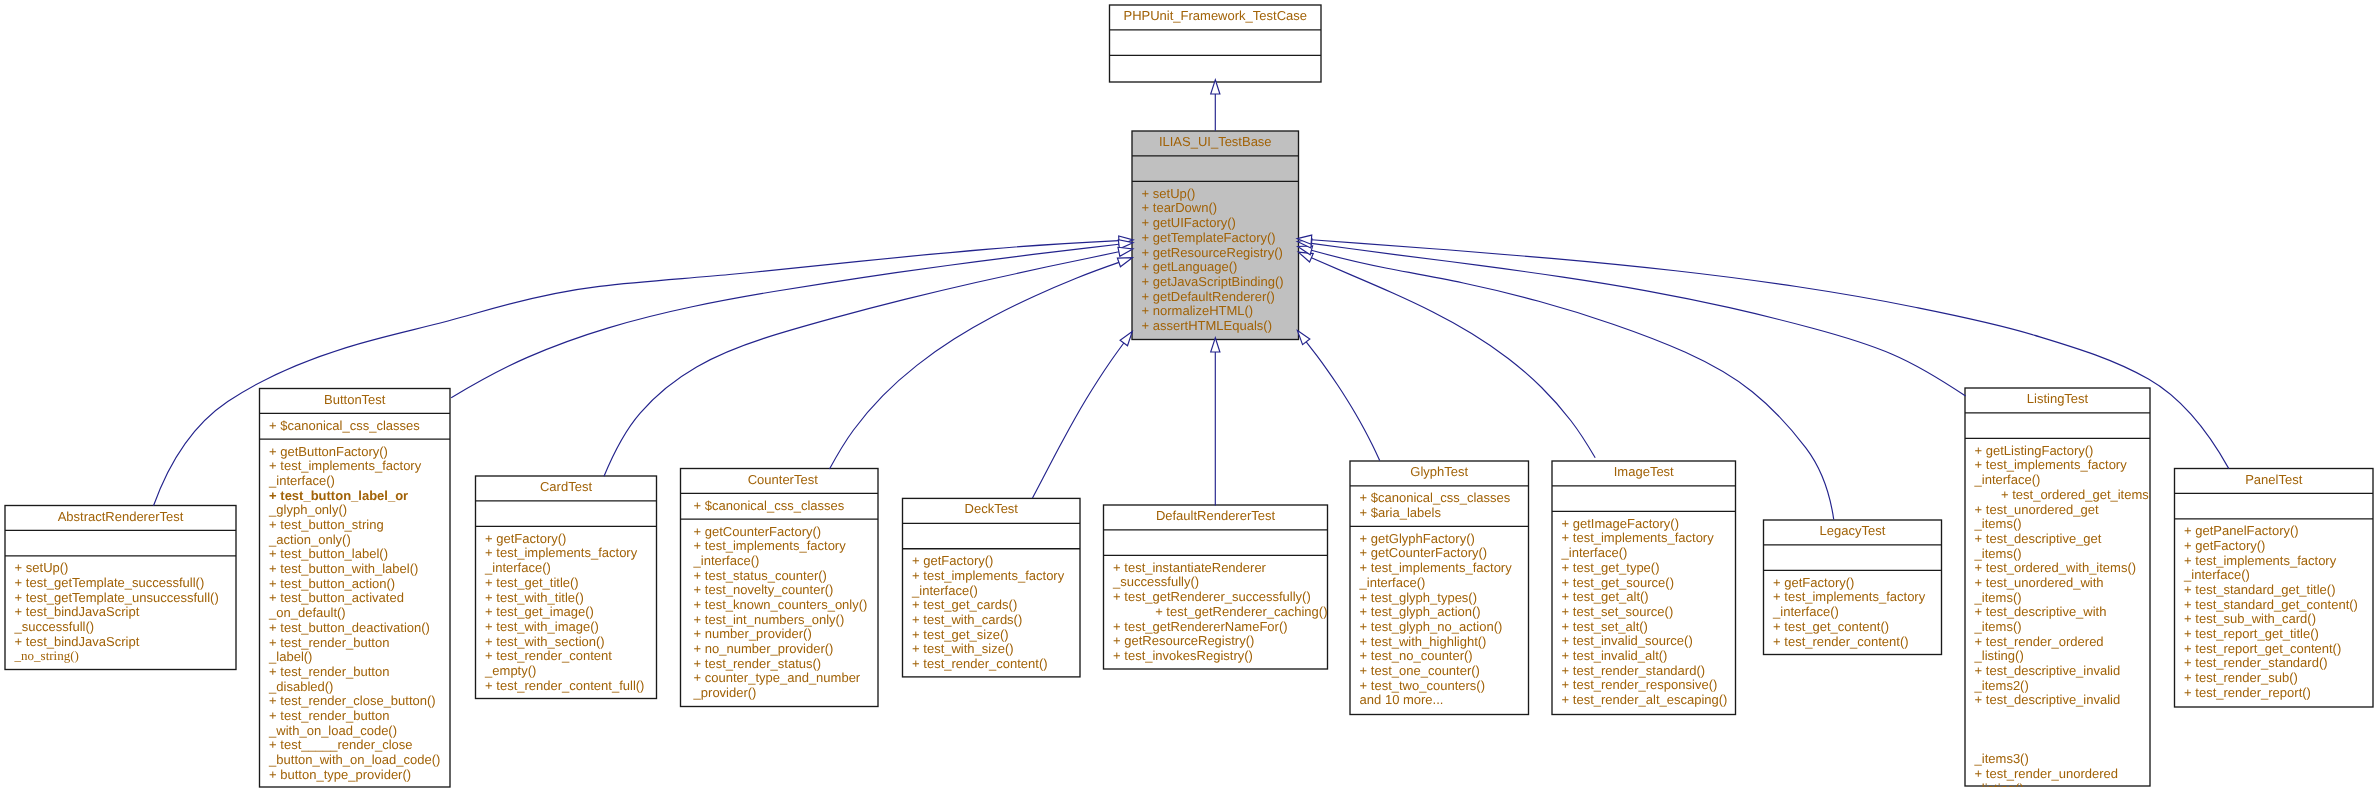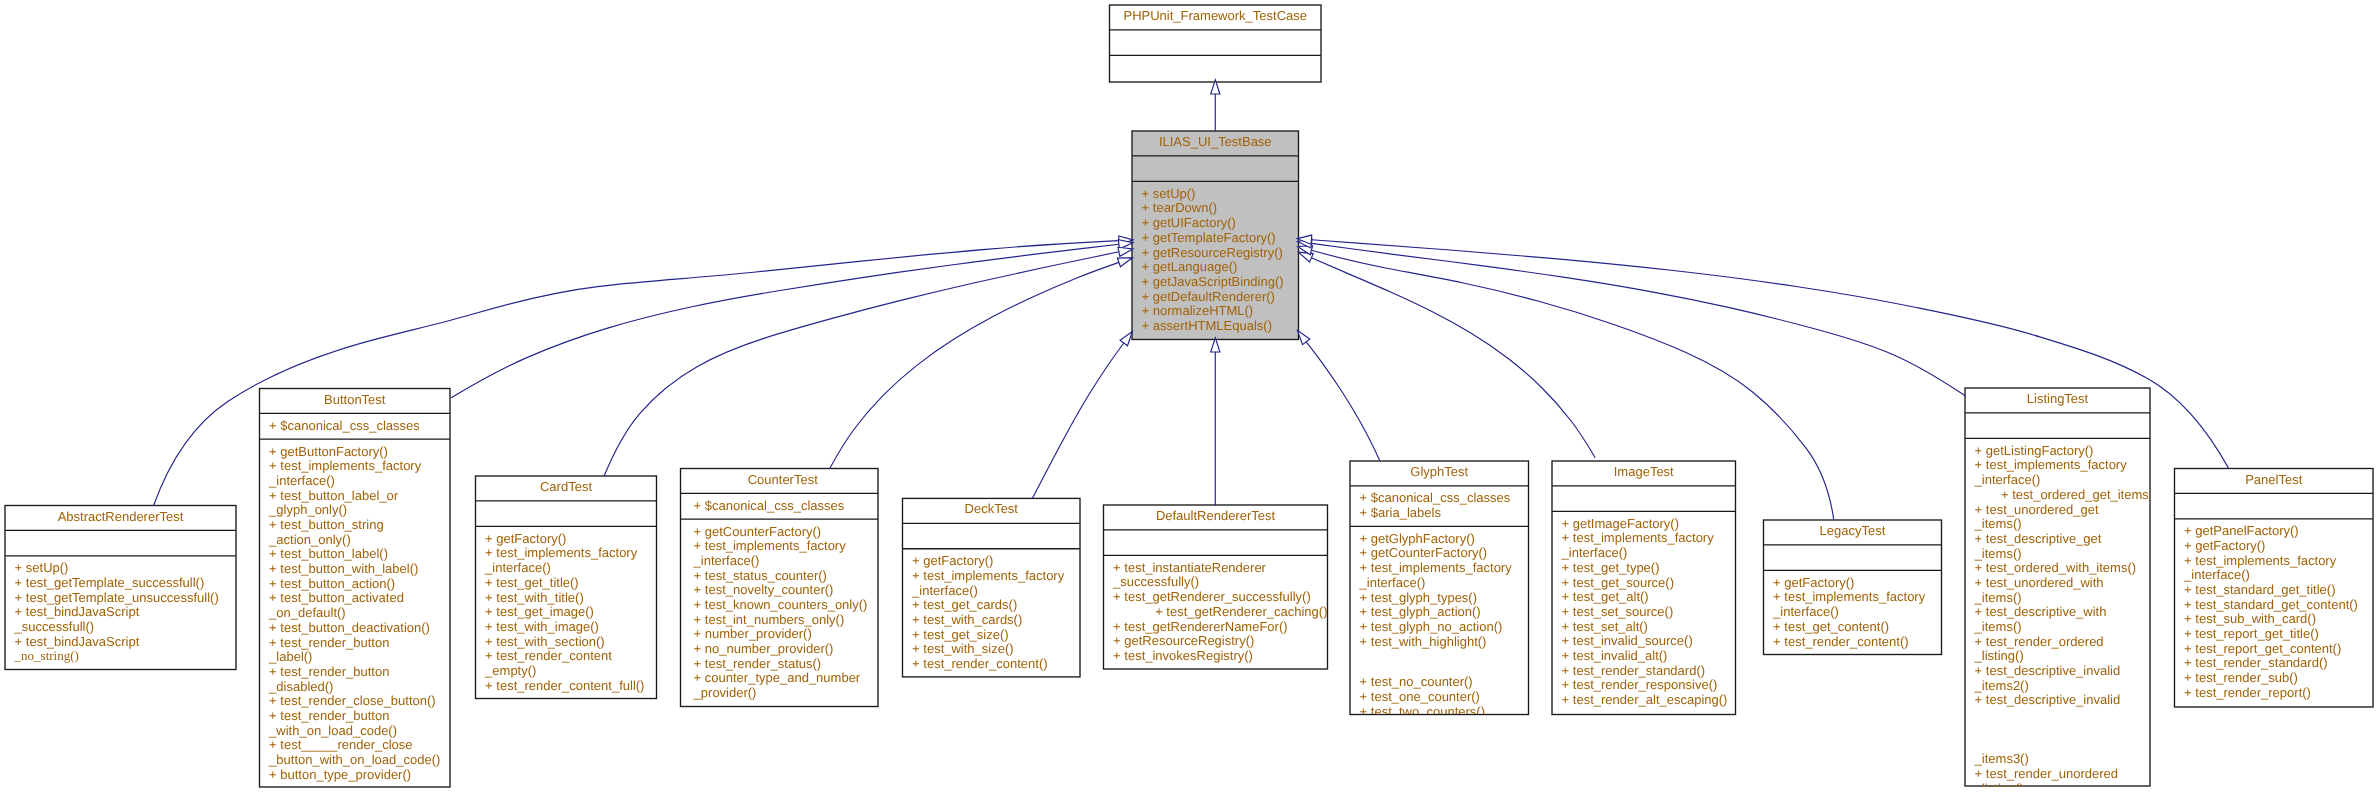--- a/index.html
+++ b/index.html
@@ -193,21 +193,21 @@
   </div>
   <div class="node" style="left:259.50px;top:388.50px;width:190.50px;height:398.50px;">
     <div class="node-title" style="height:24.90px;line-height:22.90px;">ButtonTest</div>
     <div class="node-attrs" style="height:25.70px;padding-top:5.50px;">
       <span class="ln" style="height:14.70px;line-height:14.70px;">+ $canonical_css_classes</span>
     </div>
     <div class="node-methods" style="height:349.10px;padding-top:5.50px;">
       <span class="ln" style="height:14.70px;line-height:14.70px;">+ getButtonFactory()</span>
       <span class="ln" style="height:14.70px;line-height:14.70px;">+ test_implements_factory</span>
       <span class="ln" style="height:14.70px;line-height:14.70px;">_interface()</span>
-      <span class="ln" style="height:14.70px;line-height:14.70px;">+ test_button_label_or</span>
+      <span class="ln" style="height:14.70px;line-height:14.70px;font-weight:bold;">+ test_button_label_or</span>
       <span class="ln" style="height:14.70px;line-height:14.70px;">_glyph_only()</span>
       <span class="ln" style="height:14.70px;line-height:14.70px;">+ test_button_string</span>
       <span class="ln" style="height:14.70px;line-height:14.70px;">_action_only()</span>
       <span class="ln" style="height:14.70px;line-height:14.70px;">+ test_button_label()</span>
       <span class="ln" style="height:14.70px;line-height:14.70px;">+ test_button_with_label()</span>
       <span class="ln" style="height:14.70px;line-height:14.70px;">+ test_button_action()</span>
       <span class="ln" style="height:14.70px;line-height:14.70px;">+ test_button_activated</span>
       <span class="ln" style="height:14.70px;line-height:14.70px;">_on_default()</span>
       <span class="ln" style="height:14.70px;line-height:14.70px;">+ test_button_deactivation()</span>
       <span class="ln" style="height:14.70px;line-height:14.70px;">+ test_render_button</span>
@@ -297,21 +297,21 @@
     </div>
     <div class="node-methods" style="height:187.40px;padding-top:5.50px;">
       <span class="ln" style="height:14.70px;line-height:14.70px;">+ getGlyphFactory()</span>
       <span class="ln" style="height:14.70px;line-height:14.70px;">+ getCounterFactory()</span>
       <span class="ln" style="height:14.70px;line-height:14.70px;">+ test_implements_factory</span>
       <span class="ln" style="height:14.70px;line-height:14.70px;">_interface()</span>
       <span class="ln" style="height:14.70px;line-height:14.70px;">+ test_glyph_types()</span>
       <span class="ln" style="height:14.70px;line-height:14.70px;">+ test_glyph_action()</span>
       <span class="ln" style="height:14.70px;line-height:14.70px;">+ test_glyph_no_action()</span>
       <span class="ln" style="height:14.70px;line-height:14.70px;">+ test_with_highlight()</span>
-      <span class="ln" style="height:14.70px;line-height:14.70px;margin-top:26px;">+ test_no_counter()</span>
+      <span class="ln" style="height:14.70px;line-height:14.70px;">+ test_no_counter()</span>
       <span class="ln" style="height:14.70px;line-height:14.70px;">+ test_one_counter()</span>
       <span class="ln" style="height:14.70px;line-height:14.70px;">+ test_two_counters()</span>
       <span class="ln" style="height:14.70px;line-height:14.70px;">and 10 more...</span>
     </div>
   </div>
   <div class="node" style="left:1552.00px;top:461.00px;width:183.50px;height:253.50px;">
     <div class="node-title" style="height:24.90px;line-height:22.90px;">ImageTest</div>
     <div class="node-attrs" style="height:25.40px;padding-top:0.00px;">
     </div>
     <div class="node-methods" style="height:202.10px;padding-top:5.50px;">

